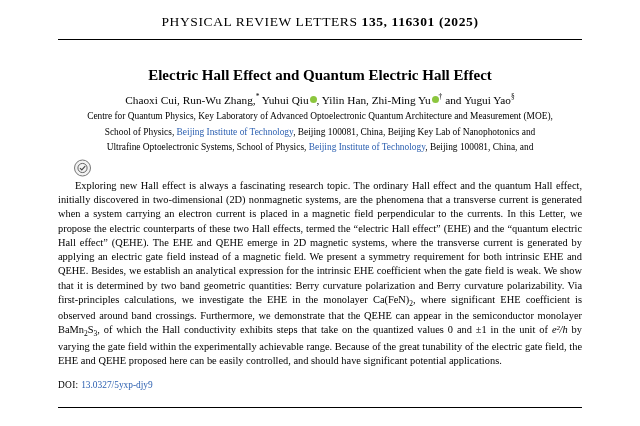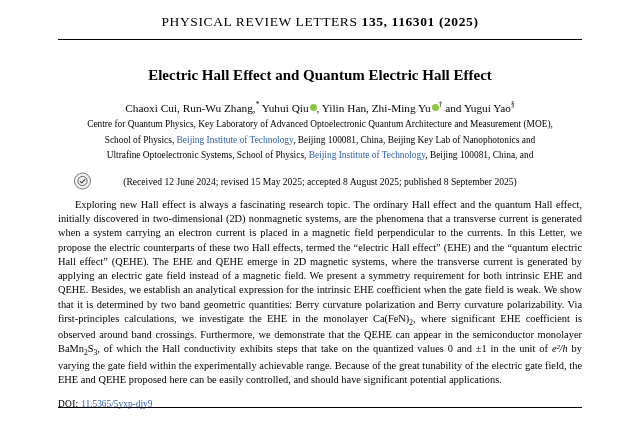--- a/index.html
+++ b/index.html
@@ -42,21 +42,21 @@
   .title {
     text-align: center;
     font-size: 15px;
     font-weight: bold;
     margin-top: 26px;
     line-height: 1.3;
   }
   .authors {
     text-align: center;
     font-size: 11.3px;
-    margin-top: 14px;
+    margin-top: 6px;
     line-height: 1.45;
   }
   .authors sup {
     font-size: 7.5px;
     vertical-align: super;
   }
   .orcid {
     display: inline-block;
     width: 7px;
     height: 7px;
@@ -153,25 +153,24 @@
     <span>Ultrafine Optoelectronic Systems, School of Physics, </span><a class="link" href="#">Beijing Institute of Technology</a><span>, Beijing 100081, China, and</span>
   </div>
 
   <div class="dates-row">
     <span class="crossmark">
       <svg width="11" height="11" viewBox="0 0 11 11" aria-hidden="true">
         <circle cx="5.5" cy="5.5" r="4.6" fill="none" stroke="#555" stroke-width="0.9"></circle>
         <path d="M3 5.6 L4.8 7.4 L8.2 3.6" fill="none" stroke="#444" stroke-width="1.1"></path>
       </svg>
     </span>
-    <span class="dates">(Received 12 June 2024; revised 15 May 2025; accepted 8 August 2025; published 8 September 2025)</span>
   </div>
 
   <div class="abstract">
     <span>Exploring new Hall effect is always a fascinating research topic. The ordinary Hall effect and the quantum Hall effect, initially discovered in two-dimensional (2D) nonmagnetic systems, are the phenomena that a transverse current is generated when a system carrying an electron current is placed in a magnetic field perpendicular to the currents. In this Letter, we propose the electric counterparts of these two Hall effects, termed the “electric Hall effect” (EHE) and the “quantum electric Hall effect” (QEHE). The EHE and QEHE emerge in 2D magnetic systems, where the transverse current is generated by applying an electric gate field instead of a magnetic field. We present a symmetry requirement for both intrinsic EHE and QEHE. Besides, we establish an analytical expression for the intrinsic EHE coefficient when the gate field is weak. We show that it is determined by two band geometric quantities: Berry curvature polarization and Berry curvature polarizability. Via first-principles calculations, we investigate the EHE in the monolayer Ca(FeN)</span><sub>2</sub><span>, where significant EHE coefficient is observed around band crossings. Furthermore, we demonstrate that the QEHE can appear in the semiconductor monolayer BaMn</span><sub>2</sub><span>S</span><sub>3</sub><span>, of which the Hall conductivity exhibits steps that take on the quantized values 0 and ±1 in the unit of </span><span class="ital">e²/h</span><span> by varying the gate field within the experimentally achievable range. Because of the great tunability of the electric gate field, the EHE and QEHE proposed here can be easily controlled, and should have significant potential applications.</span>
   </div>
 
   <div class="doi">
-    <span class="lbl">DOI: </span><a class="link" href="#">11.5365/5yxp-djy9</a>
+    <span class="lbl">DOI: </span><a class="link" href="#">13.0327/5yxp-djy9</a>
   </div>
 
   <div class="bottom-rule"></div>
 </div>
 
 </body></html>

